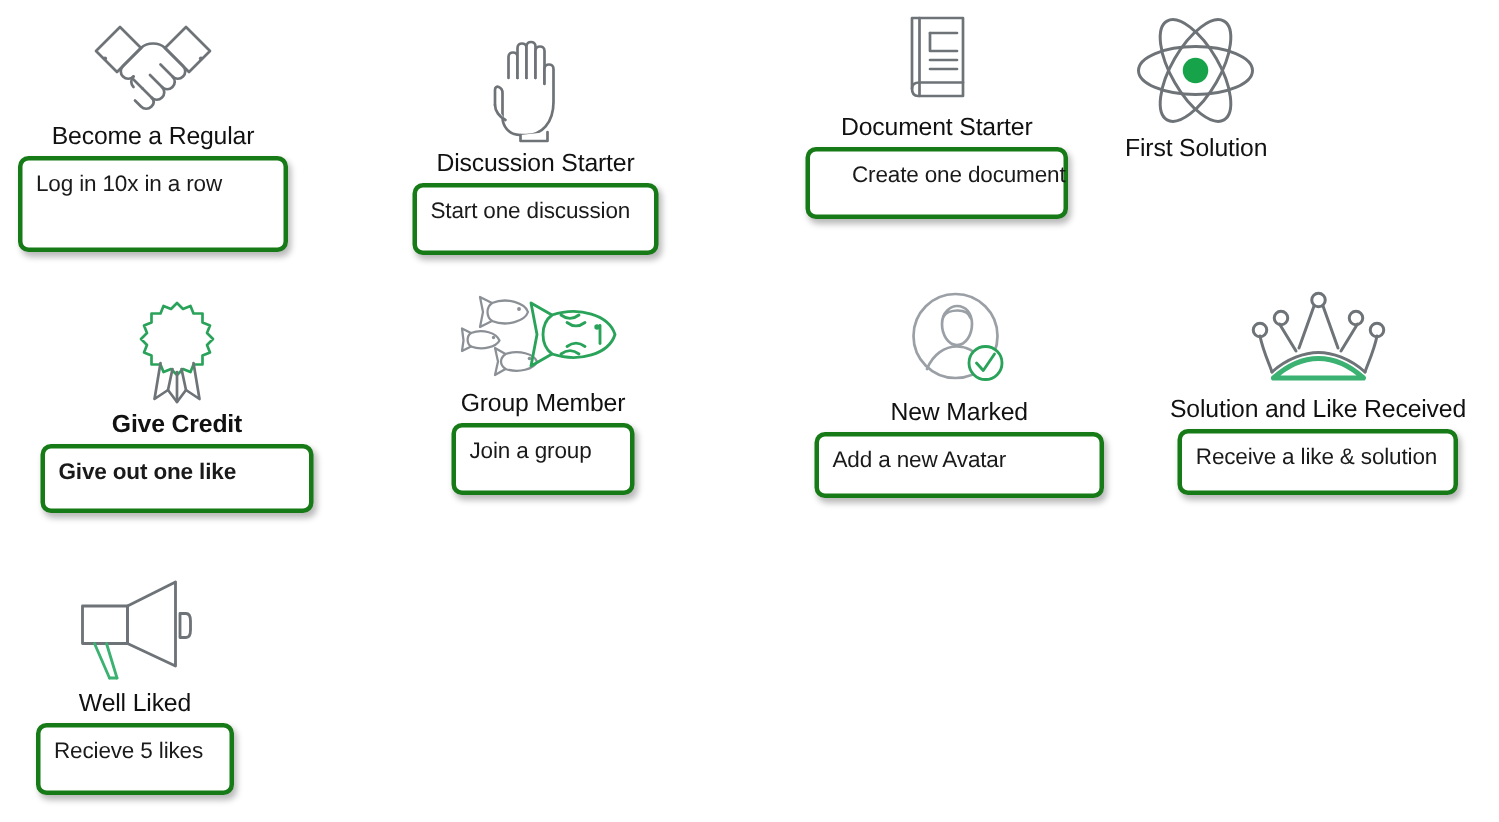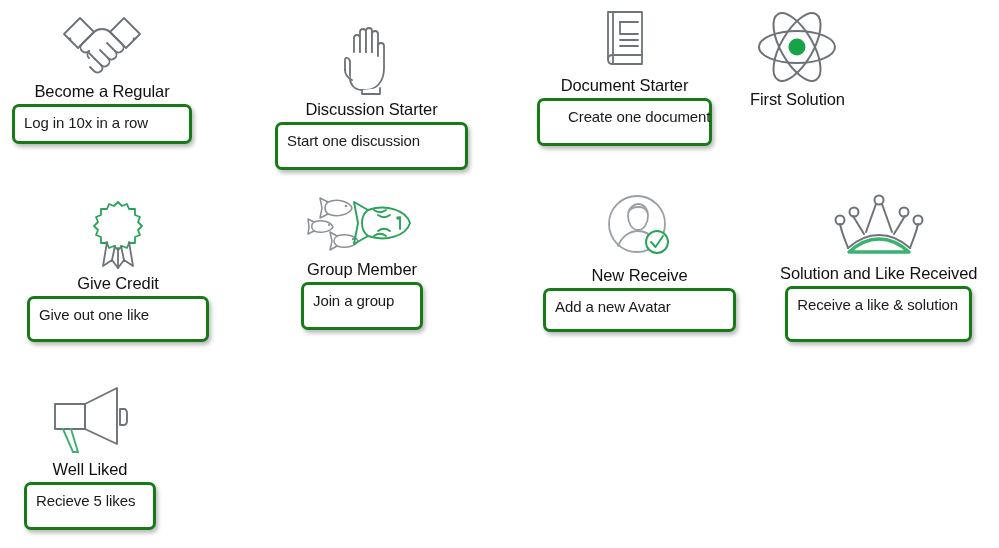--- a/index.html
+++ b/index.html
@@ -52,36 +52,36 @@
   .badge-box-text {
     font-family: "Liberation Sans", sans-serif;
     font-size: 15px;
     color: #1a1a1a;
     white-space: nowrap;
     letter-spacing: -0.1px;
   }
 
   
   .c0 { left: 12px;  top: 8px; align-items: center;  }
-  .c0 .badge-box { width: 180px; height: 40px; }
+  .c0 .badge-box { width: 180px; height: 64px; }
   .c1 { left: 275px; top: 22px; }
-  .c1 .badge-box { width: 193px; height: 48px; }
+  .c1 .badge-box { width: 164px; height: 48px; }
   .c2 { left: 537px; top: 2px;  }
   .c2 .badge-box { width: 175px; height: 48px; padding-left: 28px; }
   .c3 { left: 750px; top: 6px;  }
   .c3 .badge-box { width: 239px; height: 47px; }
 
-  .c4 { left: 27px;  top: 196px; }
+  .c4 { left: 27px;  top: 196px; font-weight: bold; }
   .c4 .badge-box { width: 182px; height: 46px; }
   .c5 { left: 301px; top: 196px; }
   .c5 .badge-box { width: 122px; height: 48px; }
   .c6 { left: 543px; top: 190px; }
   .c6 .badge-box { width: 193px; height: 44px; }
   .c7 { left: 780px; top: 190px; }
-  .c7 .badge-box { width: 187px; height: 56px; }
+  .c7 .badge-box { width: 187px; height: 44px; }
 
   .c8 { left: 24px;  top: 382px; }
   .c8 .badge-box { width: 132px; height: 48px; }
 </style>
 </head>
 <body>
 
 <div id="board">
 
   <div class="badge-card c0">
@@ -226,21 +226,21 @@
           <path d="M28 26 C28 18 34 14 38 14 C44 14 48 19 48 26 C48 33 44 40 38 40 C32 40 28 33 28 26 Z"></path>
           <path d="M29 21 C32 16 45 15 47 22"></path>
           <path d="M18 56 C22 46 30 41 38 41 C44 41 50 44 54 50"></path>
         </g>
         <g fill="#ffffff" stroke="#2aa35a" stroke-width="1.9" stroke-linejoin="round" stroke-linecap="round">
           <circle cx="57" cy="52" r="11"></circle>
           <path d="M51 52 L55.5 57 L63 46"></path>
         </g>
       </svg>
     </span>
-    <div class="badge-title">New Receive</div>
+    <div class="badge-title">New Marked</div>
     <div class="badge-box">
       <span class="badge-box-text">Add a new Avatar</span>
     </div>
   </div>
 
   <div class="badge-card c7">
     <span class="badge-icon">
       <svg width="98" height="72" viewBox="0 0 98 72">
         <g fill="none" stroke="#6e7378" stroke-width="2" stroke-linejoin="round" stroke-linecap="round">
           <circle cx="49" cy="10" r="4.5"></circle>

